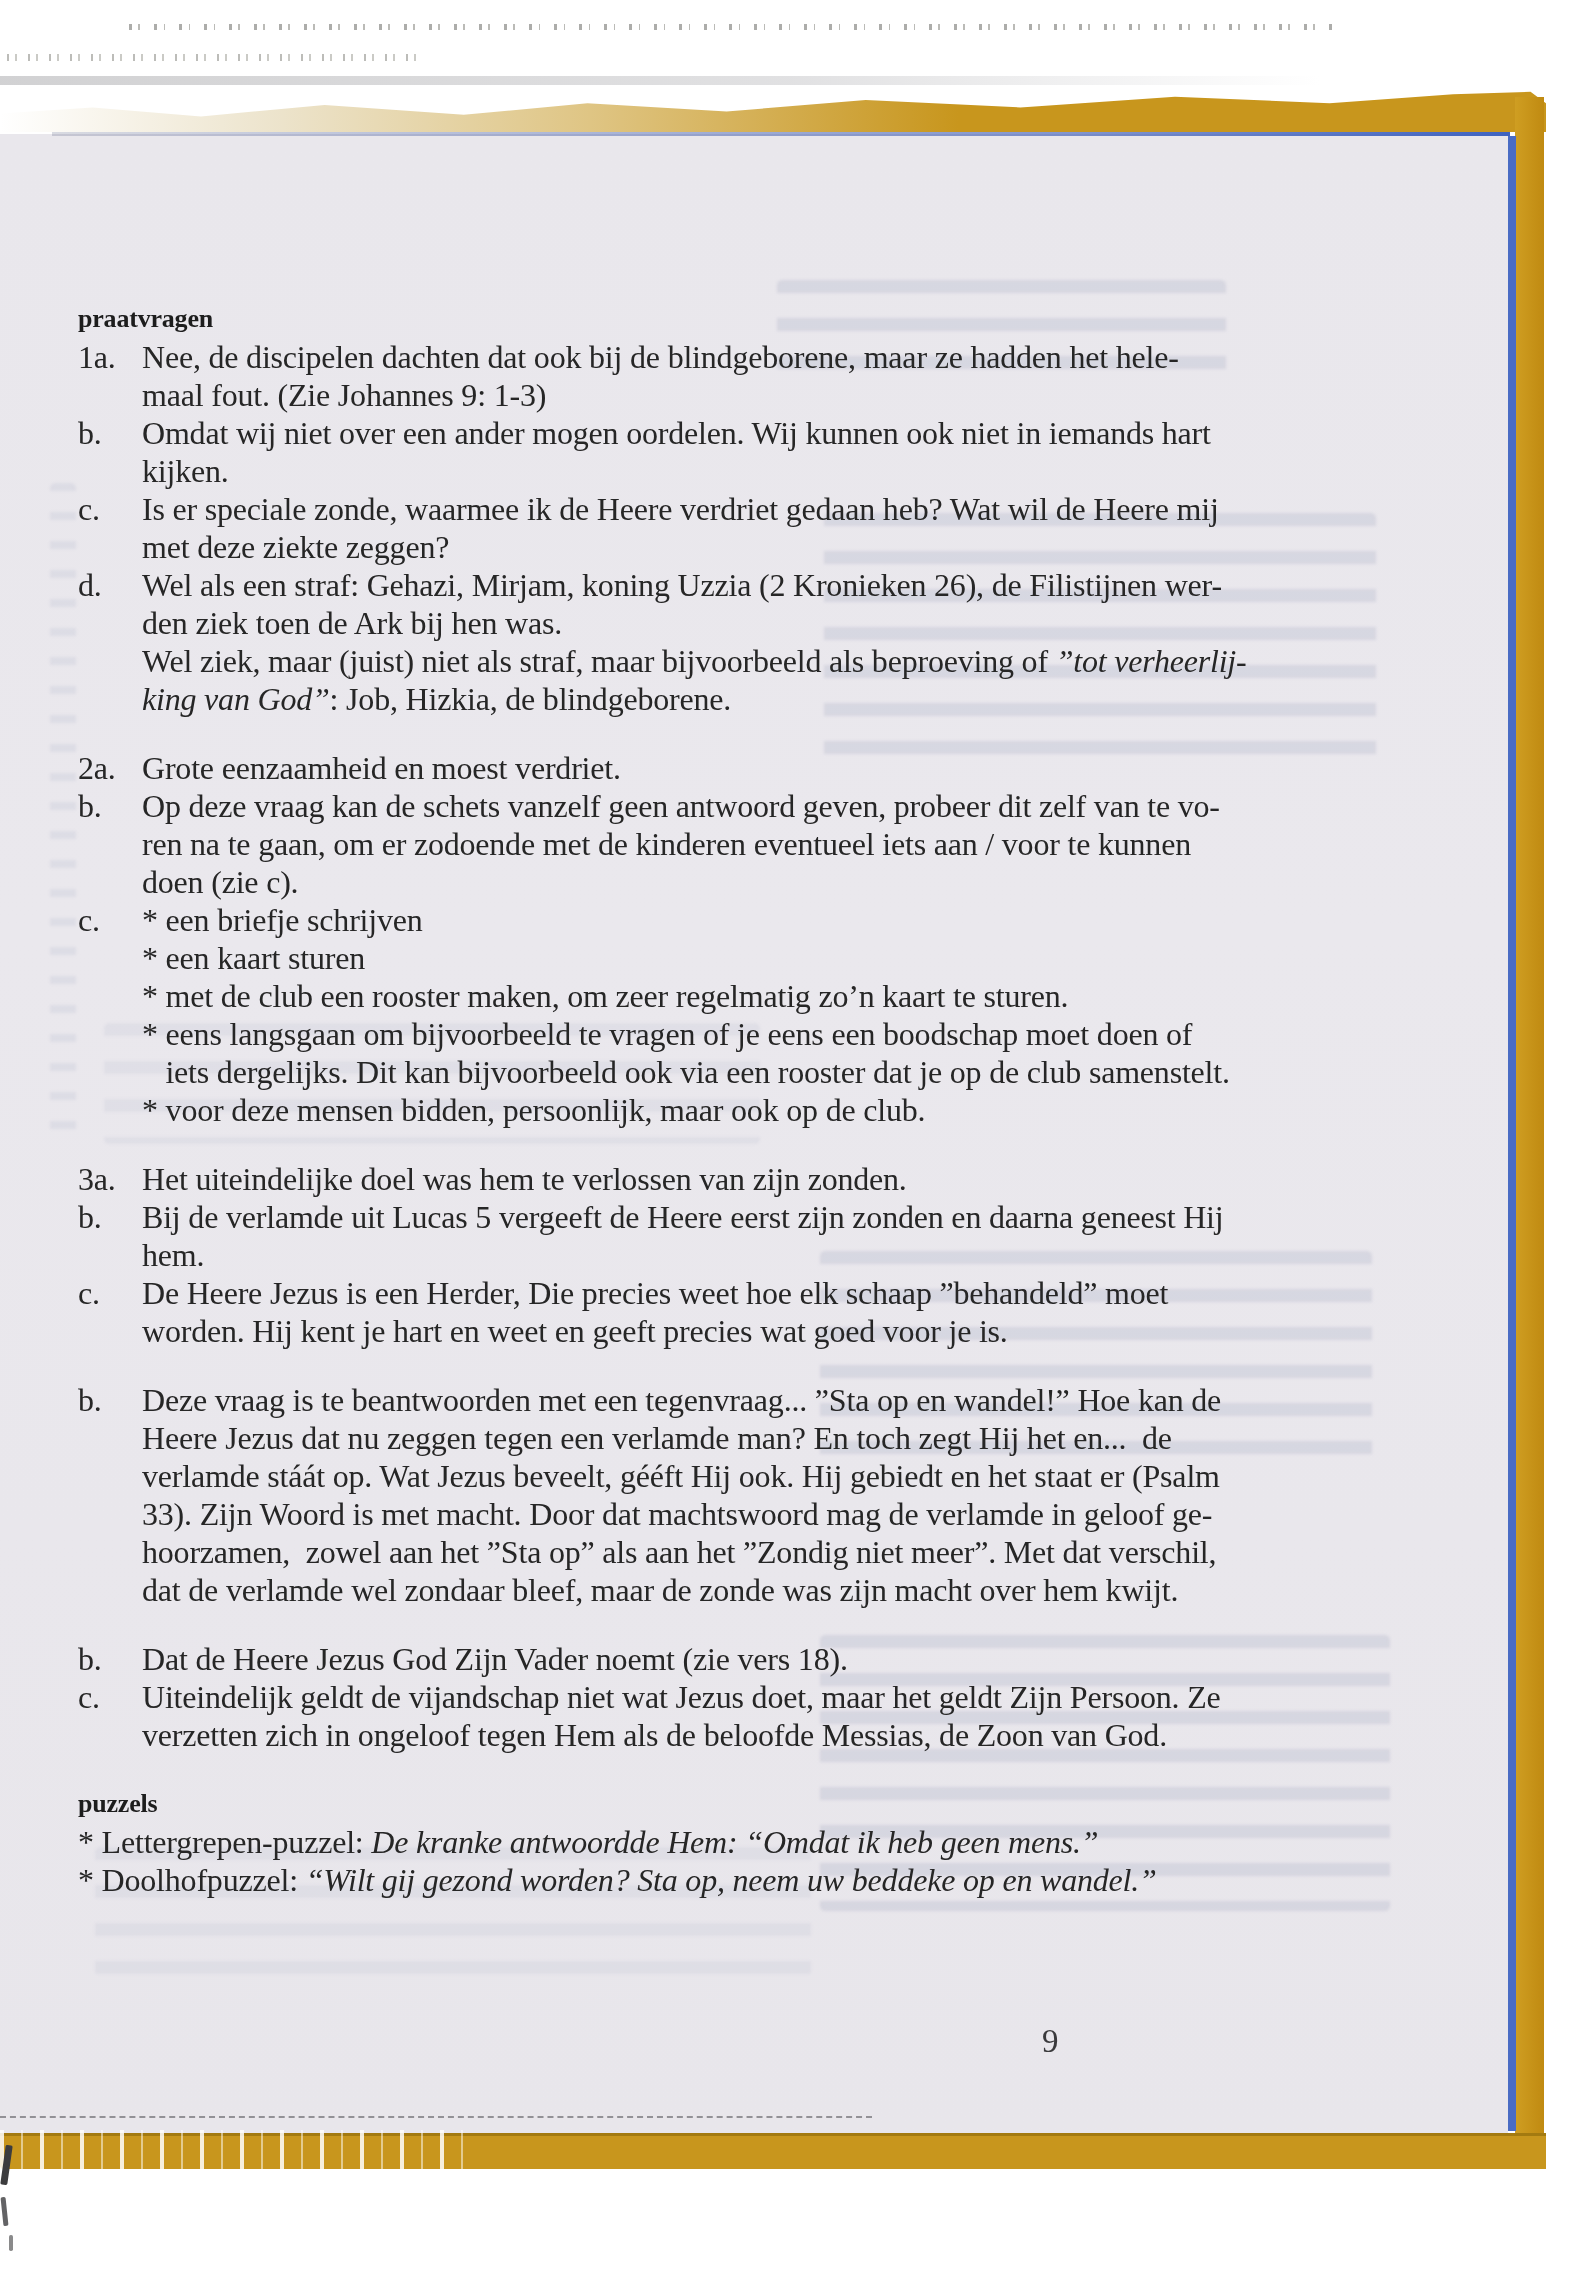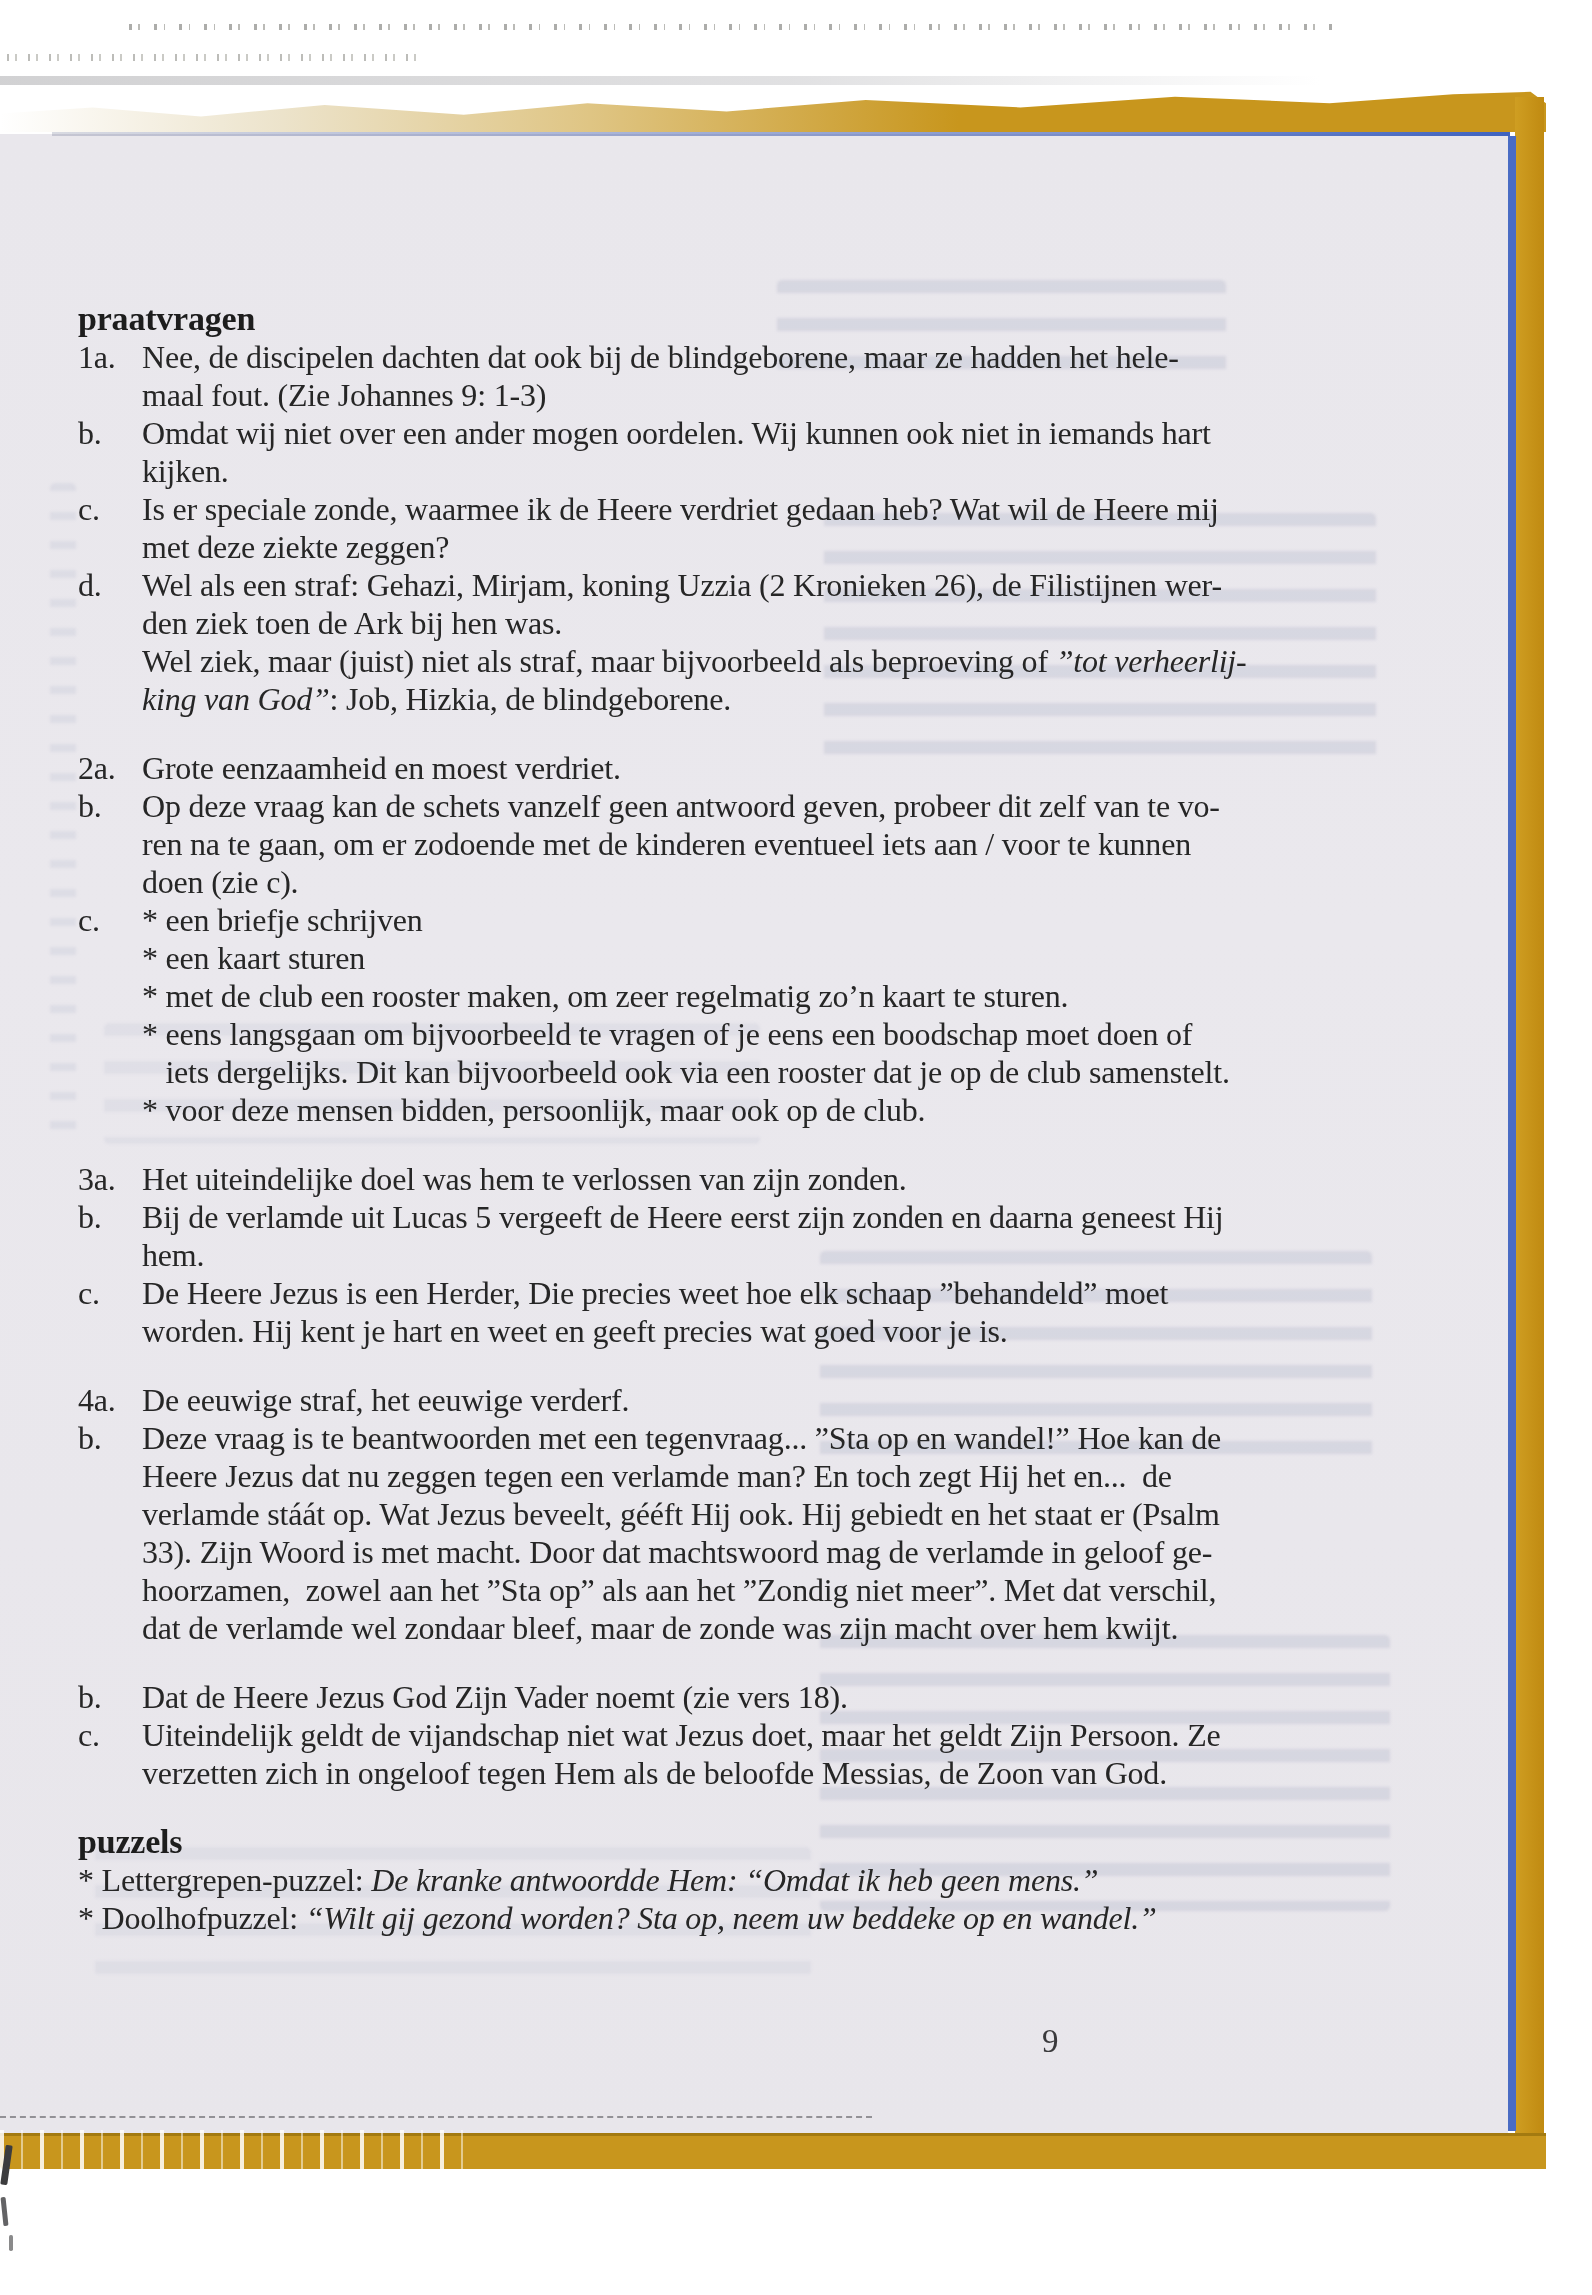--- a/index.html
+++ b/index.html
@@ -68,21 +68,21 @@
   .g{
     position:absolute;z-index:2;pointer-events:none;filter:blur(1.7px);border-radius:5.2px;
     background:repeating-linear-gradient(180deg,rgba(122,132,168,.17) 0 13px,rgba(122,132,168,0) 13px 38px);
   }
   .gv{background:repeating-linear-gradient(180deg,rgba(122,132,168,.20) 0 7.8px,rgba(122,132,168,0) 7.8px 29px);}
   
   .content{
     position:absolute;left:78px;top:300px;width:1279px;z-index:6;
     font-size:32px;line-height:38px;color:#262626;letter-spacing:-0.2px;
   }
-  .hd{font-weight:bold;font-size:34px;line-height:38px;color:#1d1d1d;}
+  .hd{font-weight:bold;font-size:26px;line-height:38px;color:#1d1d1d;}
   .group{margin-bottom:31px;}
   .row{display:flex;align-items:flex-start;}
   .lab{flex:none;width:52px;margin-right:12px;white-space:nowrap;}
   .txt{white-space:pre-line;flex:1 1 auto;}
   .txt em,.pz em{}
   .pz{white-space:pre-line;}
   .pagenum{
     position:absolute;left:1042px;top:2023px;z-index:6;
     font-size:33px;color:#3a3a3c;
   }
@@ -173,24 +173,20 @@
 hem.</div>
         </div>
         <div class="row">
           <div class="lab">c.</div>
           <div class="txt">De Heere Jezus is een Herder, Die precies weet hoe elk schaap ”behandeld” moet
 worden. Hij kent je hart en weet en geeft precies wat goed voor je is.</div>
         </div>
       </div>
       <div class="group">
         <div class="row">
-          <div class="lab">4a.</div>
-          <div class="txt">De eeuwige straf, het eeuwige verderf.</div>
-        </div>
-        <div class="row">
           <div class="lab">b.</div>
           <div class="txt">Deze vraag is te beantwoorden met een tegenvraag... ”Sta op en wandel!” Hoe kan de
 Heere Jezus dat nu zeggen tegen een verlamde man? En toch zegt Hij het en...&nbsp;&nbsp;de
 verlamde stáát op. Wat Jezus beveelt, gééft Hij ook. Hij gebiedt en het staat er (Psalm
 33). Zijn Woord is met macht. Door dat machtswoord mag de verlamde in geloof ge-
 hoorzamen,&nbsp; zowel aan het ”Sta op” als aan het ”Zondig niet meer”. Met dat verschil,
 dat de verlamde wel zondaar bleef, maar de zonde was zijn macht over hem kwijt.</div>
         </div>
       </div>
       <div class="group">

